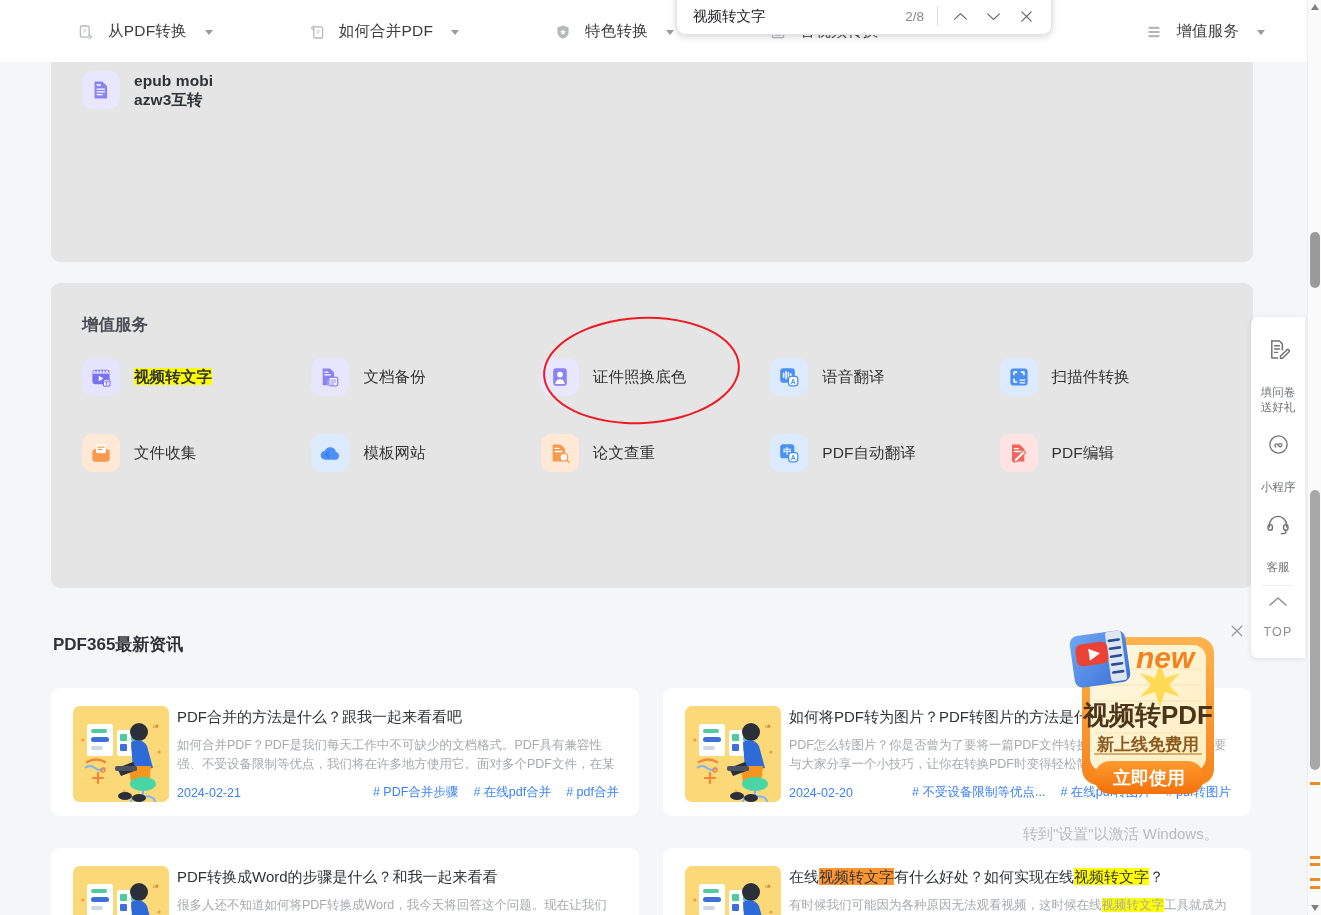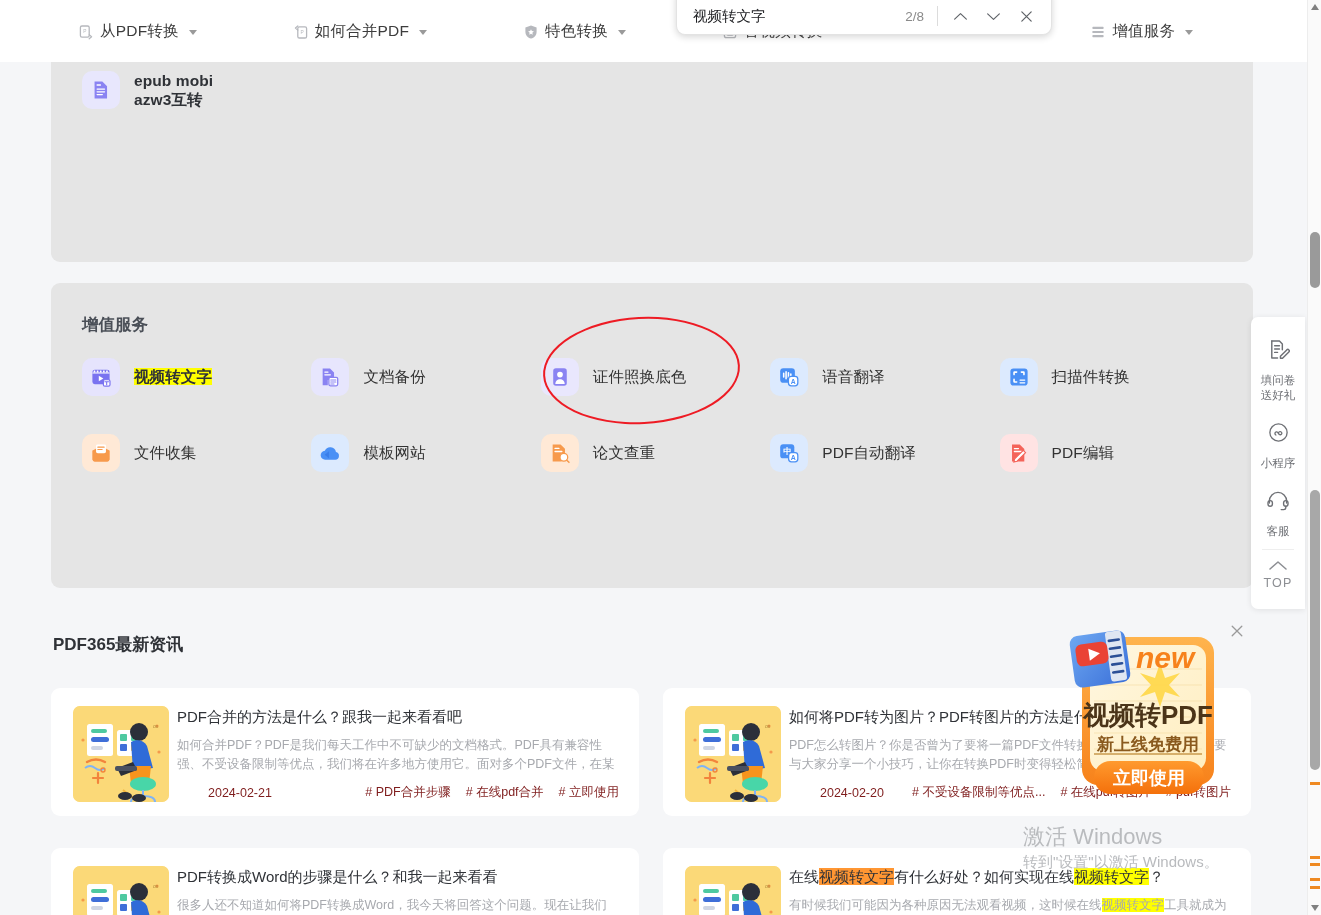--- a/index.html
+++ b/index.html
@@ -24,21 +24,21 @@
     display: flex; align-items: center;
     z-index: 30;
   }
   .nav-items {
     display: flex; align-items: center;
     width: 100%;
     padding-left: 78px;
   }
   .nav-item {
     display: flex; align-items: center;
-    gap: 7px;
+    gap: 15px;
     color: #3d3d3d;
     font-size: 15.5px;
     cursor: default;
     white-space: nowrap;
   }
   .nav-item .nav-label { letter-spacing: .2px; }
   .nav-gap { width: 96px; }
   .nav-gap-wide { width: 126px; }
   .nav-ico {
     width: 15px; height: 15px;
@@ -190,21 +190,21 @@
     margin-bottom: 9px;
     white-space: nowrap; overflow: hidden; text-overflow: ellipsis;
   }
   .news-p {
     font-size: 12.5px; color: #a7a9ae; line-height: 1.55;
     height: 40px; overflow: hidden;
   }
   .news-meta {
     display: flex; align-items: center;
     margin-top: 8px;
-    font-size: 12.5px; color: #7f1d1d; margin-left: 31px;
+    font-size: 12.5px; color: #3b82f6;
   }
   .news-date { flex: 0 0 auto; }
   .news-tags { margin-left: auto; display: flex; gap: 15px; white-space: nowrap; }
   .hl-cur { background: #ff9632; }
 
   
   .rail {
     position: absolute;
     left: 1251px; top: 317px;
     width: 54px;
@@ -214,25 +214,25 @@
     padding: 12px 0 9px;
     z-index: 25;
   }
   .rail-item {
     display: flex; flex-direction: column; align-items: center;
     padding: 9px 0 10px; cursor: pointer;
     color: #6e7075;
   }
   .rail-label {
     font-size: 11.5px; line-height: 1.28;
-    color: #6e7075; text-align: center; margin-top: 8px;
+    color: #6e7075; text-align: center; margin-top: 20px;
   }
   .rail-div { height: 1px; background: #eeeeee; margin: 0 11px; }
   .rail-top-label {
-    font-size: 12.5px; color: #8c8e93; letter-spacing: 1.1px; margin-top: 1px;
+    font-size: 12.5px; color: #8c8e93; letter-spacing: 1.1px; margin-top: 14px;
   }
 
   
   .promo {
     position: absolute;
     left: 1064px; top: 623px;
     width: 178px; height: 184px;
     z-index: 40;
   }
   .promo-close {
@@ -526,21 +526,21 @@
     <text x="80" y="22" font-size="5" fill="#b08a3a" font-family="&quot;Liberation Sans&quot;,sans-serif">ox</text>
   </svg></div>
      <div class="news-body">
        <div class="news-h">PDF合并的方法是什么？跟我一起来看看吧</div>
        <div class="news-p">如何合并PDF？PDF是我们每天工作中不可缺少的文档格式。PDF具有兼容性强、不受设备限制等优点，我们将在许多地方使用它。面对多个PDF文件，在某些情...</div>
        <div class="news-meta">
          <span class="news-date">2024-02-21</span>
          <span class="news-tags">
                 <span># PDF合并步骤</span>
                 <span># 在线pdf合并</span>
-                <span># 立即使用</span>
+                <span># pdf合并</span>
               </span>
        </div>
      </div>
         </div>
         <div class="news-card news-2">
           <div class="news-thumb"><svg width="96" height="96" viewBox="0 0 96 96">
     <rect width="96" height="96" rx="7" fill="#fbd978"></rect>
     <rect x="14" y="18" width="26" height="32" rx="2.5" fill="#fff"></rect>
     <rect x="18" y="23" width="16" height="4" rx="2" fill="#4ec9a0"></rect>
     <rect x="18" y="31" width="18" height="5" rx="2.5" fill="#3f6fd8"></rect>
@@ -731,21 +731,20 @@
         <span>
           <svg width="20" height="11" viewBox="0 0 20 11" fill="none" stroke="#8c8e93" stroke-width="1.5" stroke-linecap="round" stroke-linejoin="round">
             <path d="M2 9 10 2l8 7"></path>
           </svg>
         </span>
         <span class="rail-top-label">TOP</span>
       </div>
     </div>
 
     <div class="watermark">
-      <div class="wm1">激活 Windows</div>
       <div class="wm2">转到"设置"以激活 Windows。</div>
     </div>
 
     <div class="promo">
       <div class="promo-close">
         <svg width="18" height="18" viewBox="0 0 18 18" fill="none" stroke="#9a9a9a" stroke-width="1.3" stroke-linecap="round">
           <path d="M4.2 4.2 13.8 13.8M13.8 4.2 4.2 13.8"></path>
         </svg>
       </div>
       <svg width="178" height="184" viewBox="0 0 178 184">

